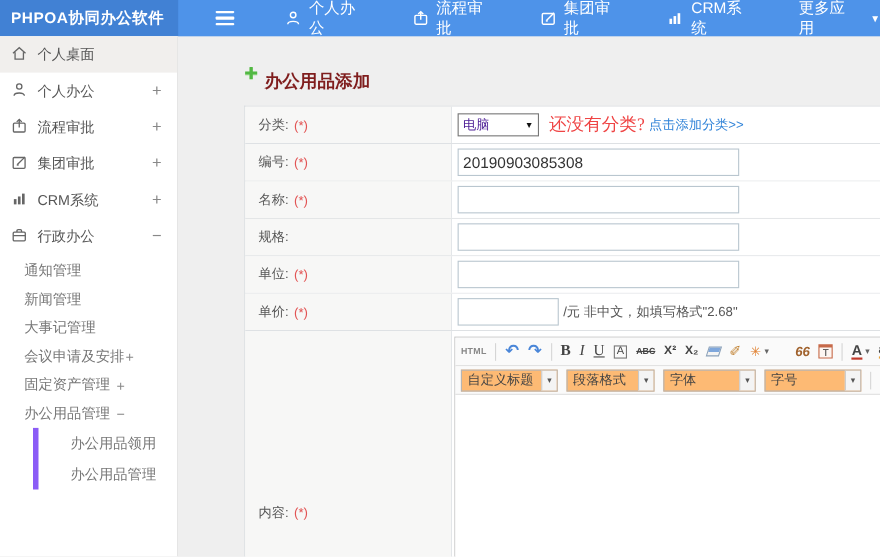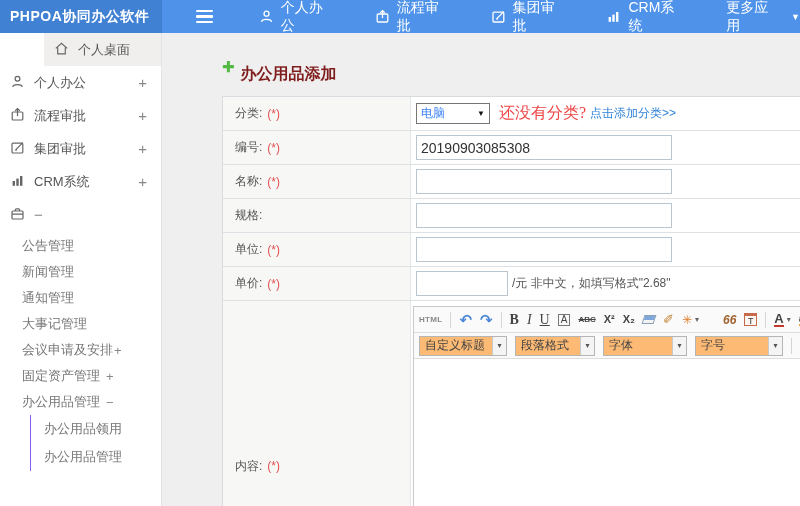--- a/index.html
+++ b/index.html
@@ -15,28 +15,28 @@
   .topnav { display:flex; align-items:center; gap:38px; margin-left:46px; }
   .nav-item { display:flex; align-items:center; gap:7px; font-size:14px; cursor:pointer; }
   .nav-item svg { display:block; }
   .nav-caret { font-size:9px; margin-left:2px; }
 
   
   .shell { display:flex; height:473px; }
   .sidebar { width:162px; background:#fff; border-right:1px solid #e3e3e3; flex-shrink:0; }
   .sb-item { display:flex; align-items:center; gap:9px; height:33px; padding:0 14px 0 10px;
     font-size:13px; color:#555; cursor:pointer; }
-  .sb-item.active { background:#f1efed;margin-left:44px; }
+  .sb-item.active { background:#f1efed; }
   .sb-item .sb-label { flex:1; }
   .sb-exp { color:#888; font-size:15px; font-weight:400; }
   .sb-sub { padding:2px 0 0 22px; }
   .sb-sub-item { display:flex; align-items:center; height:26px; font-size:13px; color:#777; cursor:pointer; }
   .sb-sub-item .sb-exp { font-size:13px; margin-left:6px; }
   .sb-sub-item .sb-exp.tight { margin-left:1px; }
-  .sb-sub2 { margin-left:8px; border-left:1px solid #8b5cf6; padding-left:13px; }
+  .sb-sub2 { margin-left:8px; border-left:5px solid #8b5cf6; padding-left:29px; }
   .sb-sub2 .sb-sub-item { height:28px; }
 
   
   .main { flex:1; padding:16px 0 0 60px; }
   .page-title { display:flex; align-items:center; gap:6px; margin-bottom:11px; }
   .plus { color:#52b843; font-size:15px; font-weight:bold; text-shadow:0 1px 0 #bfe6b4; }
   .page-title h1 { font-size:16px; font-weight:bold; color:#7f1d1d;margin-top:15px; }
 
   
   .form { border:1px solid #d9dcdf; border-right:none; background:#fff; }
@@ -48,21 +48,21 @@
   .req { color:#e25454; margin-left:5px; font-size:12px; }
   .ff { flex:1; display:flex; align-items:center; padding:4px 0 4px 5px; background:#fff; }
   .txt { height:25px; width:256px; border:1px solid #b9c6cf; font-size:14px; color:#333;
     padding:0 4px; outline:none; background:#fff; }
   .txt.small { width:92px; }
   .hint { font-size:12px; color:#555; margin-left:4px; }
   .note { font-size:16px; color:#ef4444; margin-left:9px;font-family:Liberation Serif, serif; }
   .note-link { font-size:12px; color:#2e82d8; margin-left:4px; text-decoration:none; cursor:pointer; }
   .sel { width:74px; height:21px; border:1px solid #767676; background:#fff; display:flex;
     align-items:center; padding:0 4px; cursor:pointer; }
-  .sel-val { font-size:12px; color:#3b82f6; }
+  .sel-val { font-size:12px; color:#4c1d95; }
   .sel-caret { margin-left:auto; font-size:8px; color:#111; }
   .frow.tall .ff { align-items:stretch; padding:5px 0 0 2px; }
 
   
   .editor { flex:1; border:1px solid #c9c9c9; display:flex; flex-direction:column; background:#fff; }
   .tb { height:26px; background:#fafafa; border-bottom:1px solid #ddd; display:flex;
     align-items:center; padding:0 5px; gap:8px; flex-shrink:0; }
   .ti { font-size:13px; color:#444; cursor:pointer; display:inline-flex; align-items:center; line-height:1; }
   .sep { width:1px; height:16px; background:#d5d5d5; }
   .thtml { font-size:8px; color:#888; font-weight:bold; letter-spacing:.3px; }
@@ -185,31 +185,29 @@
             <rect x="10" y="3" width="2.4" height="9.8"></rect>
           </svg></span>
       <span class="sb-label">CRM系统</span>
       <span class="sb-exp">+</span>
     </div>
     <div class="sb-item">
       <span><svg width="15" height="15" viewBox="0 0 15 15" stroke="#666" stroke-width="1.2" fill="none">
             <rect x="2" y="5" width="11" height="8" rx="1"></rect>
             <path d="M5.4 5V3.9c0-.6.5-1.1 1.1-1.1h2c.6 0 1.1.5 1.1 1.1V5M2 8.2h11"></path>
           </svg></span>
+      <span class="sb-label">行政办公</span>
       <span class="sb-exp">−</span>
     </div>
     <div class="sb-sub">
       <div class="sb-sub-item">
-          <span>公告管理</span>
+          <span>通知管理</span>
         </div>
       <div class="sb-sub-item">
           <span>新闻管理</span>
-        </div>
-      <div class="sb-sub-item">
-          <span>通知管理</span>
         </div>
       <div class="sb-sub-item">
           <span>大事记管理</span>
         </div>
       <div class="sb-sub-item">
           <span>会议申请及安排</span>
           <span class="sb-exp tight">+</span>
         </div>
       <div class="sb-sub-item">
           <span>固定资产管理</span>

